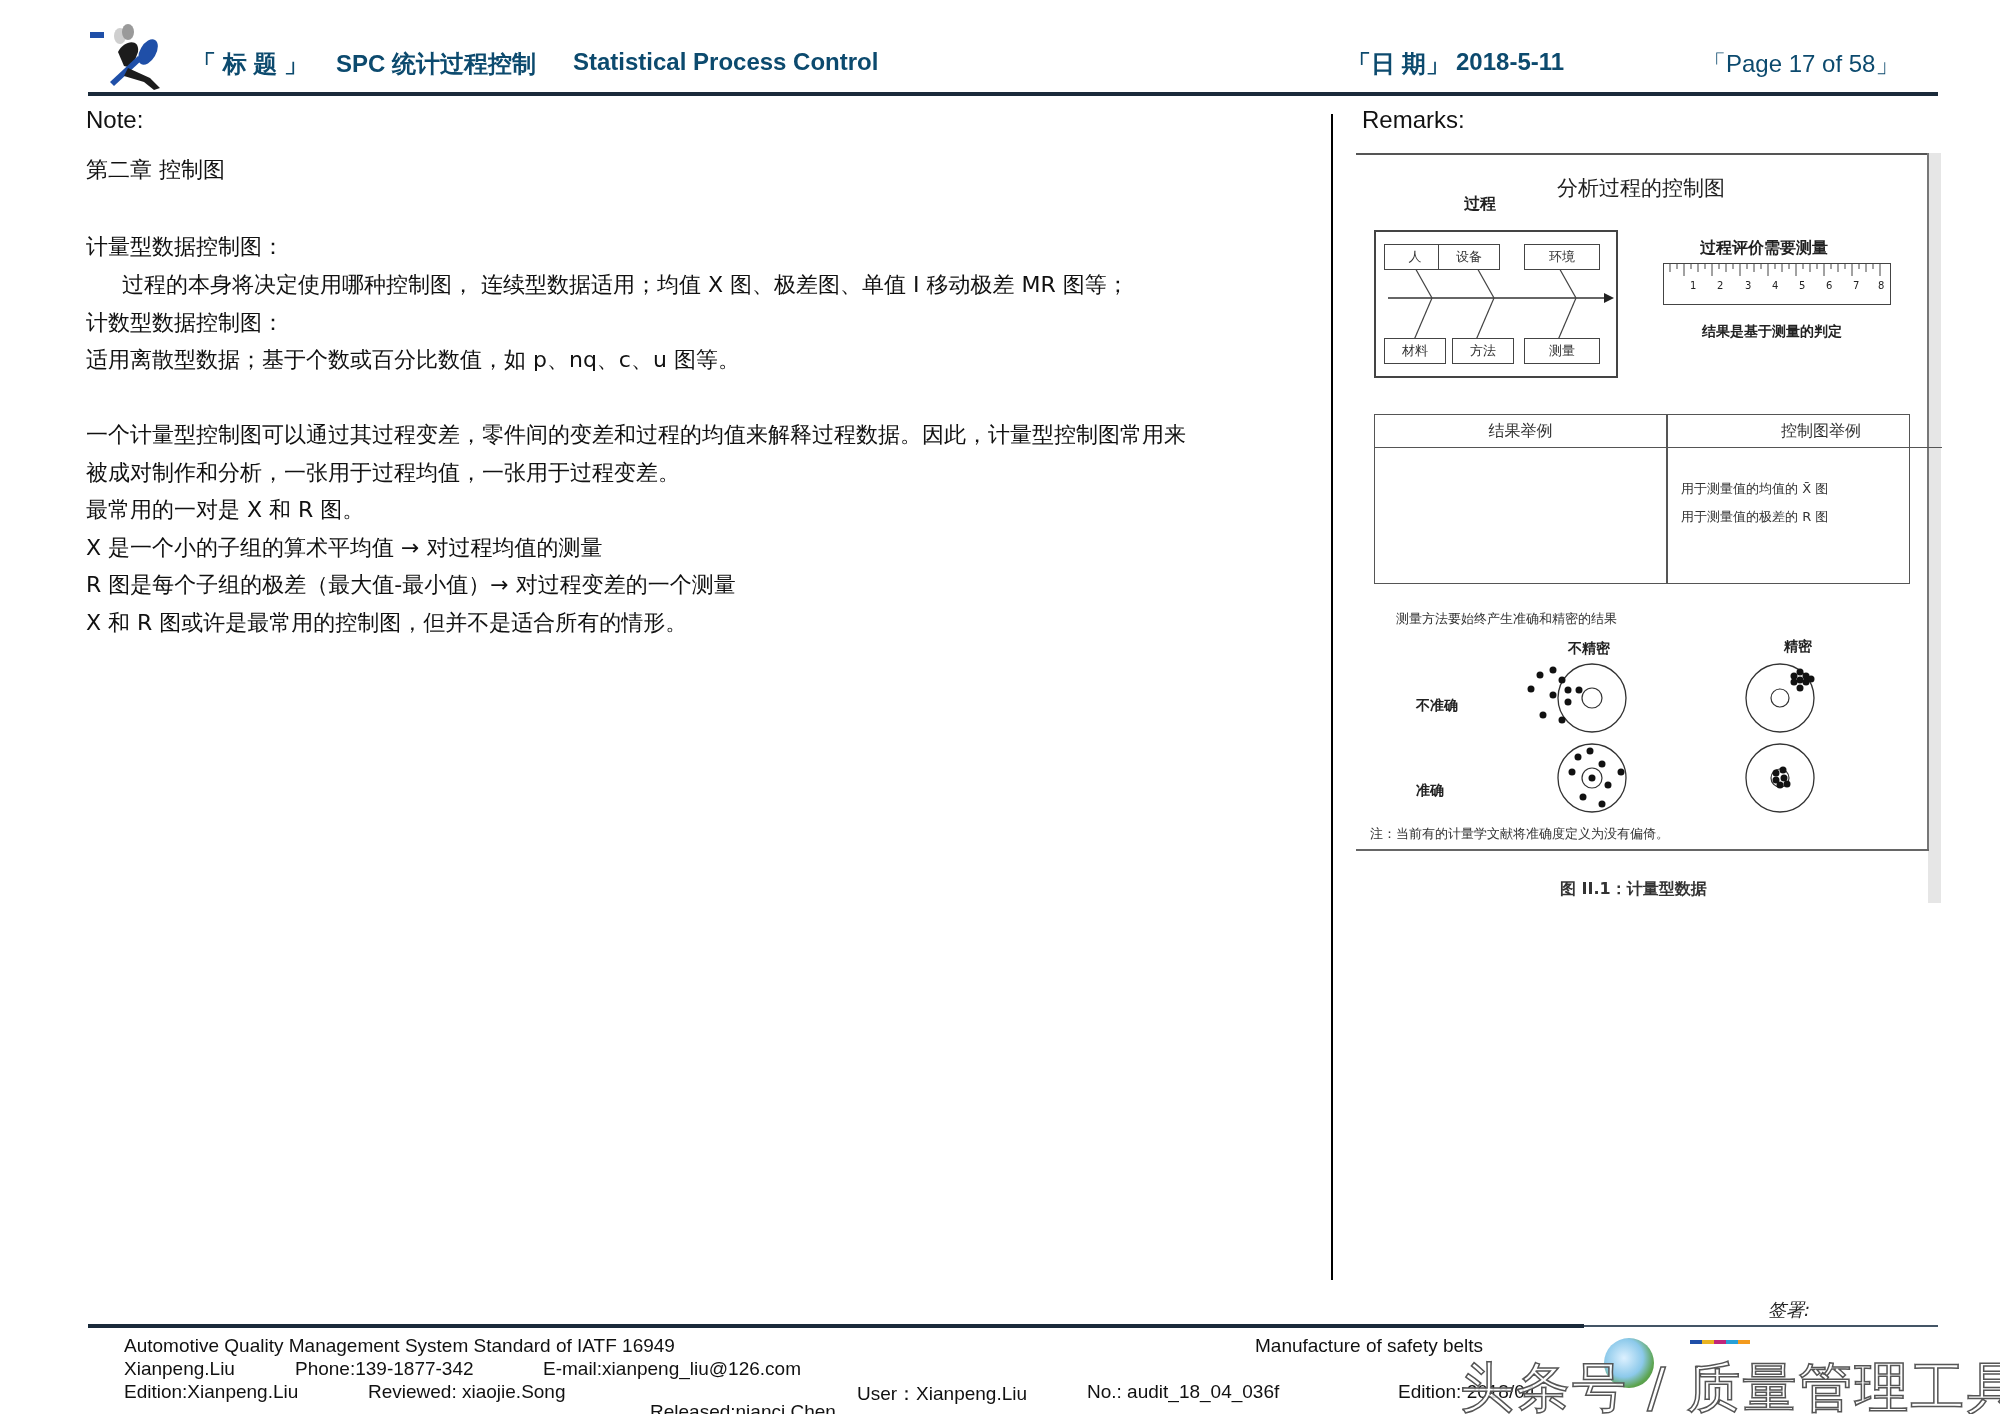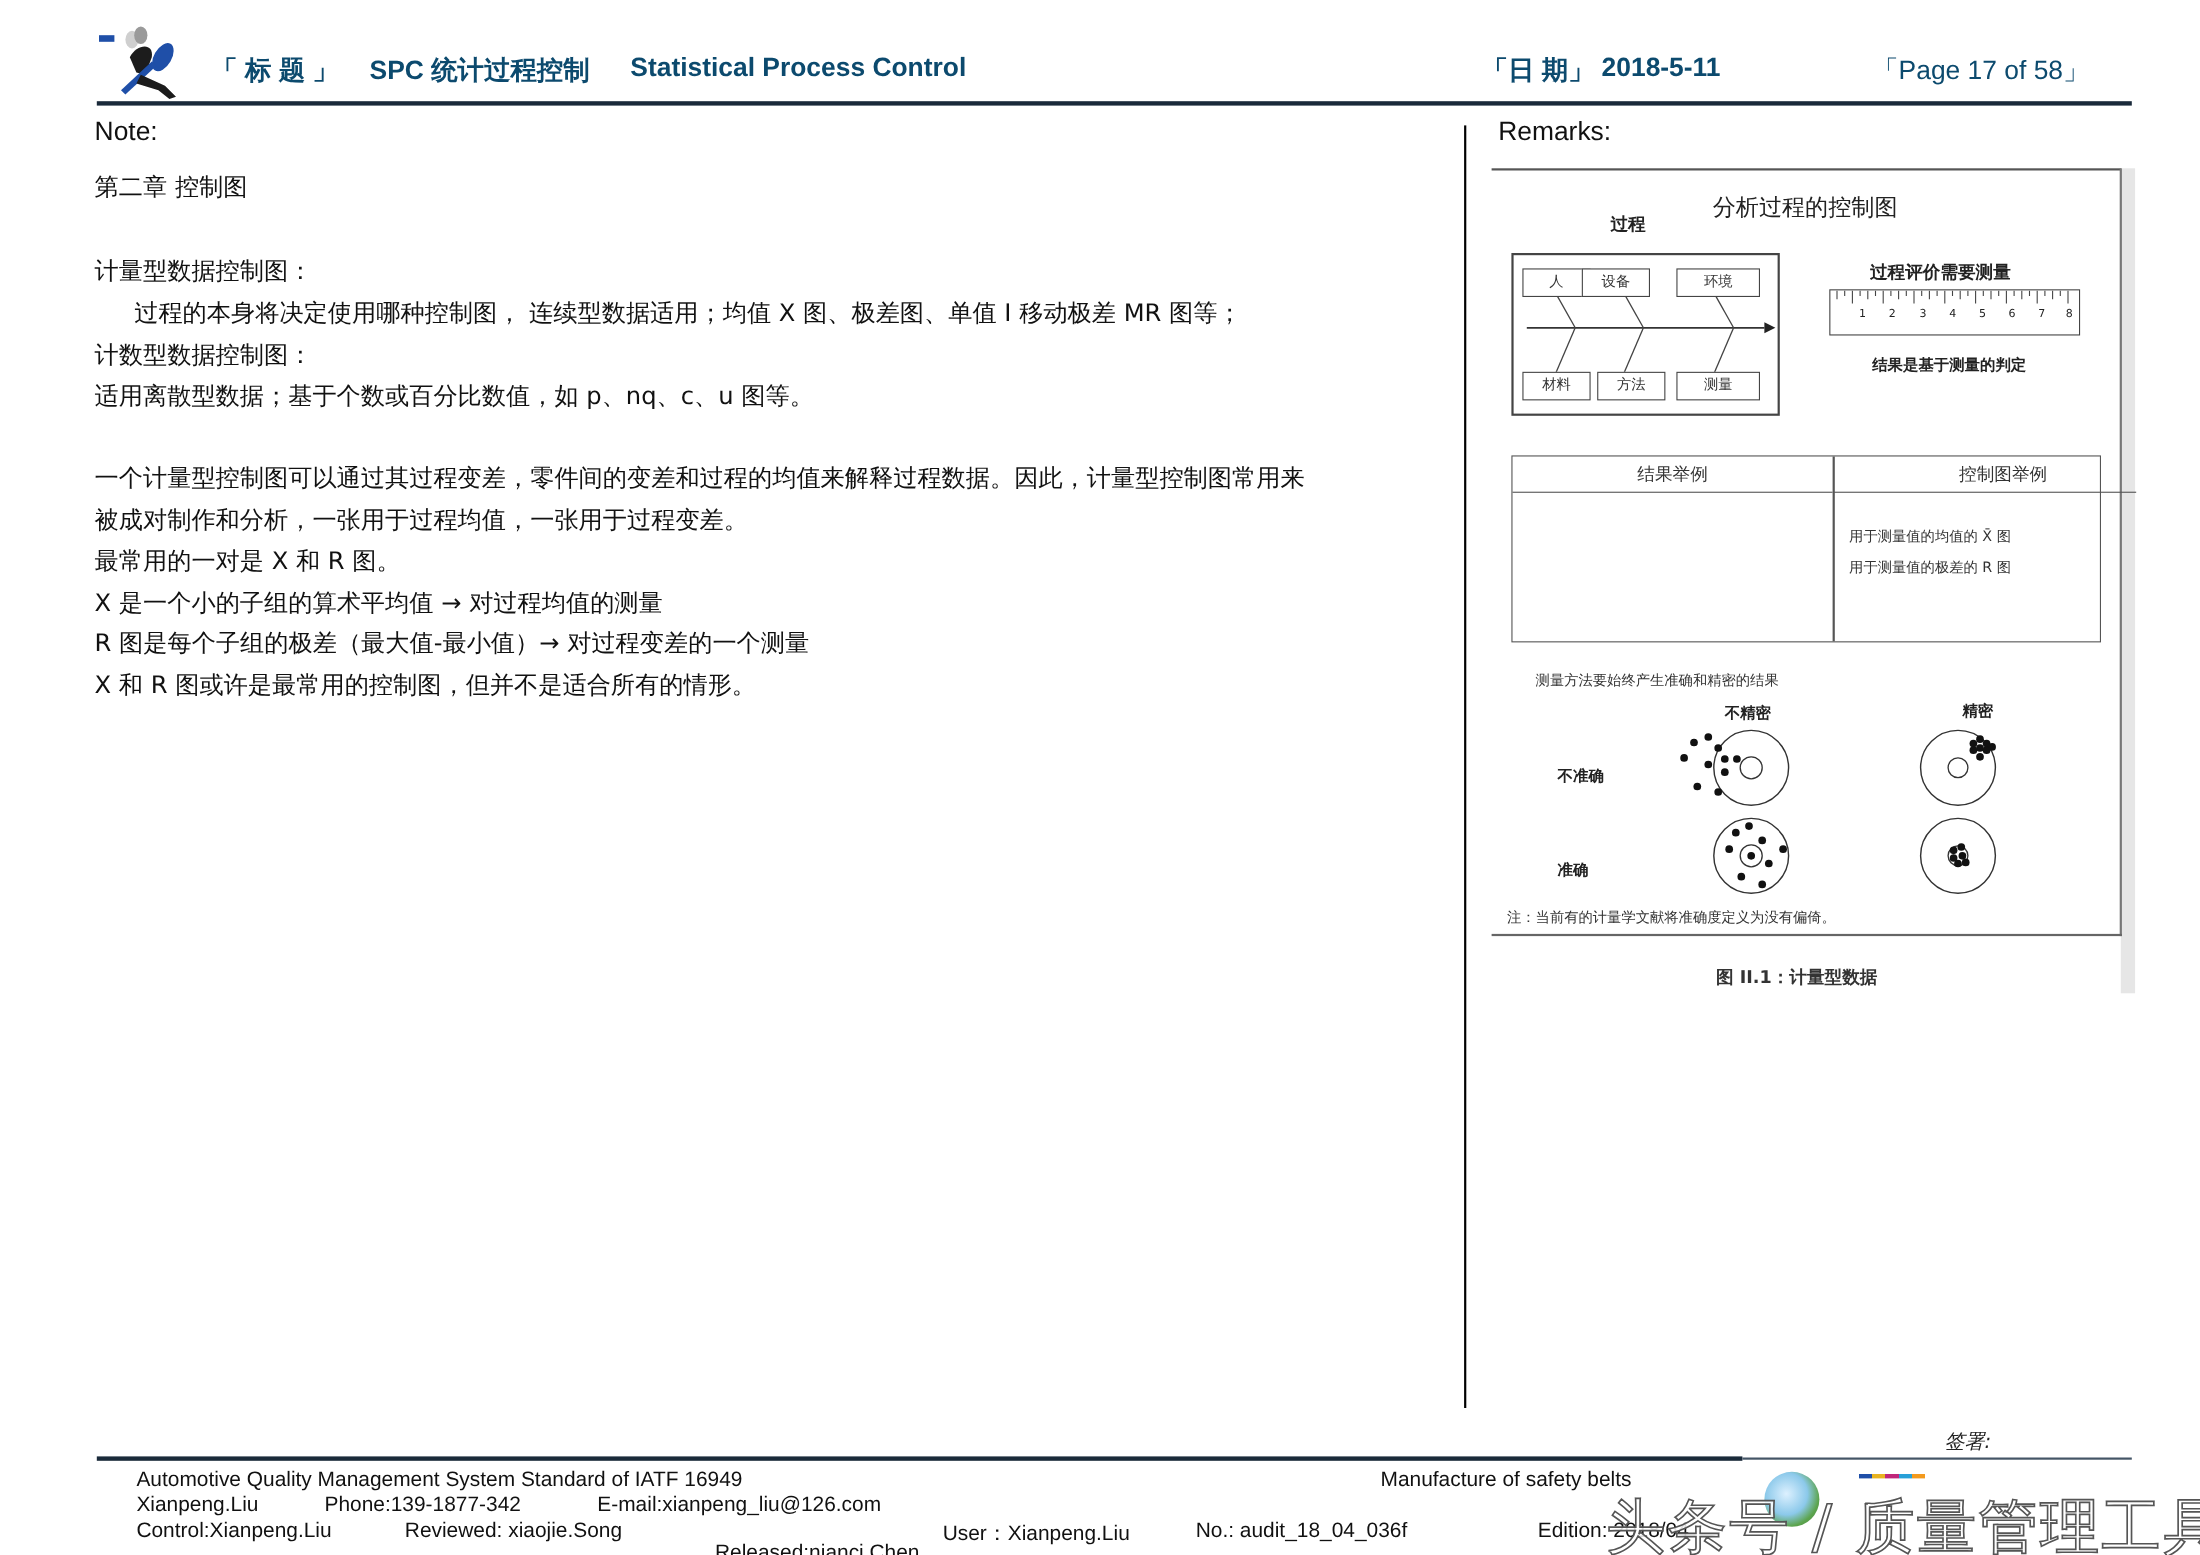--- a/index.html
+++ b/index.html
@@ -267,21 +267,21 @@
 <div class="ftr-line-thick"></div>
 <div class="ftr-line-thin"></div>
 
 <div class="abs ftr" style="left:124px; top:1335px;">Automotive Quality Management System Standard of    IATF 16949</div>
 <div class="abs ftr" style="left:1234px; top:1335px;margin-left:21px;">Manufacture of safety belts</div>
 
 <div class="abs ftr" style="left:124px; top:1358px;">Xianpeng.Liu</div>
 <div class="abs ftr" style="left:295px; top:1358px;">Phone:139-1877-342</div>
 <div class="abs ftr" style="left:543px; top:1358px;">E-mail:xianpeng_liu@126.com</div>
 
-<div class="abs ftr" style="left:124px; top:1381px;">Control:Xianpeng.Liu</div>
+<div class="abs ftr" style="left:124px; top:1381px;">Edition:Xianpeng.Liu</div>
 <div class="abs ftr" style="left:368px; top:1381px;">Reviewed: xiaojie.Song</div>
 <div class="abs ftr" style="left:650px; top:1381px;margin-top:20px;">Released:nianci.Chen</div>
 <div class="abs ftr" style="left:857px; top:1381px;">User：Xianpeng.Liu</div>
 <div class="abs ftr" style="left:1087px; top:1381px;">No.: audit_18_04_036f</div>
 <div class="abs ftr" style="left:1398px; top:1381px;">Edition: 2018/04</div>
 
 <div class="globe"></div>
 <div class="brand-bars"></div>
 <div class="abs watermark">头条号 / 质量管理工具</div>
 

